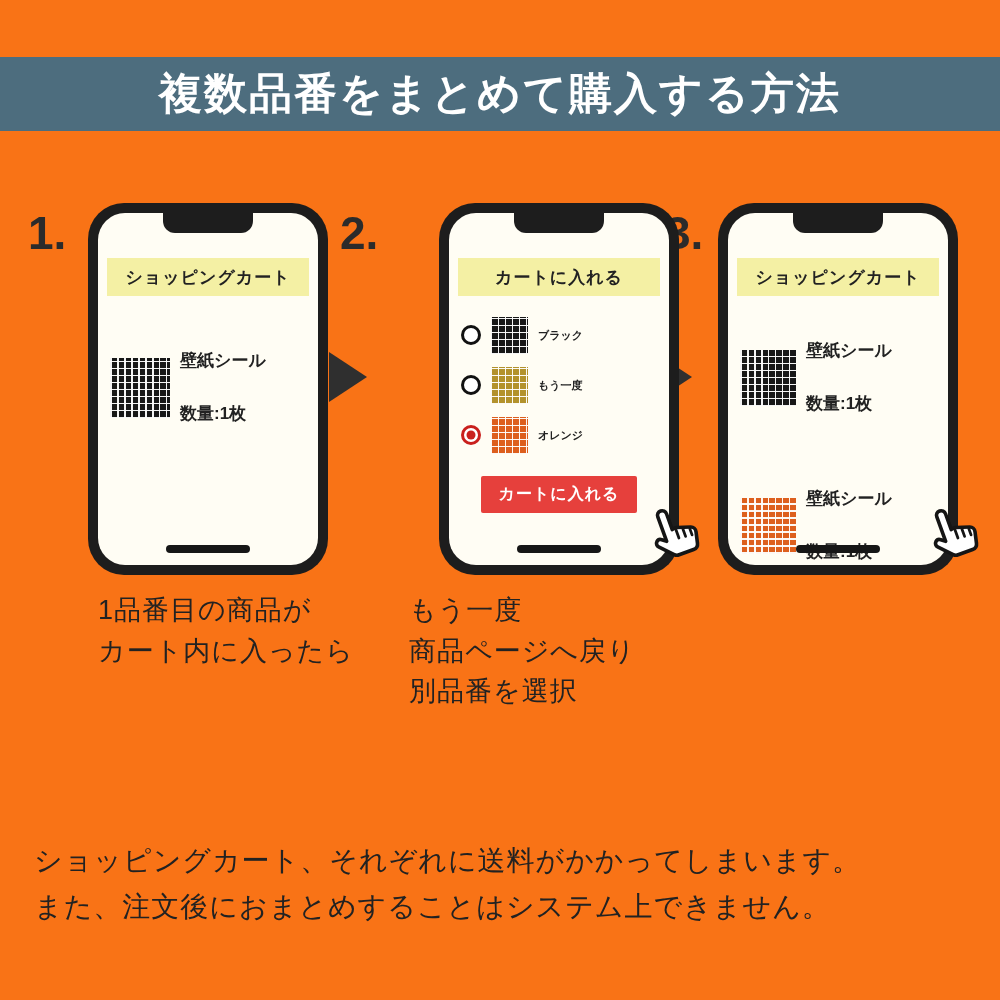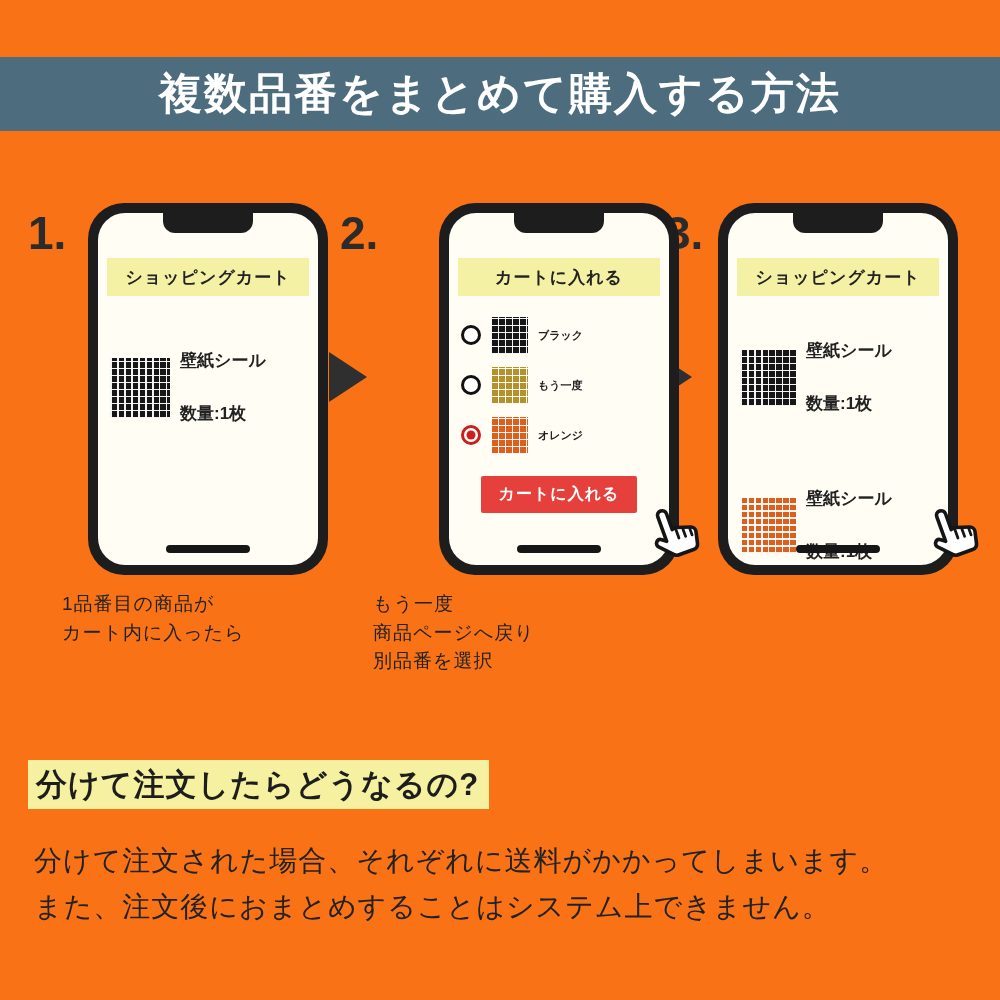--- a/index.html
+++ b/index.html
@@ -65,22 +65,22 @@
     display:flex; align-items:center; justify-content:center;
     color:#fff; font-size:16px; font-weight:bold; letter-spacing:1px; cursor:pointer;
     font-family:inherit; border-radius:2px; }
   .btn-red    { background:#e6403c; }
 
   
   .hand { position:absolute; right:-28px; bottom:10px; width:64px; height:64px;
     transform:rotate(-20deg); z-index:5; }
 
   
-  .caption { position:absolute; font-size:19px; font-weight:500; color:#222;
-    line-height:1.5; white-space:pre-line; letter-spacing:1px; }
+  .caption { position:absolute; font-size:27px; font-weight:500; color:#222;
+    line-height:1.5; white-space:pre-line; letter-spacing:1px;margin-left:36px; }
 
   
   .note-heading { position:absolute; left:28px; top:764px; font-size:31px; font-weight:bold; color:#1d1d1d; }
   .note-heading .hl { background:#f6f1a0; padding:7px 10px 7px 8px; letter-spacing:1px; }
   .note-body { position:absolute; left:34px; top:838px; font-size:28px; font-weight:500;
     color:#222; line-height:1.65; white-space:pre-line; letter-spacing:1px; }
 </style>
 </head>
 <body>
 
@@ -176,17 +176,16 @@
       </svg>
     </span>
   </div>
 
   <div class="caption" style="left:62px;  top:590px;">1品番目の商品が
 カート内に入ったら</div>
   <div class="caption" style="left:373px; top:590px;">もう一度
 商品ページへ戻り
 別品番を選択</div>
 
-  <h2 class="note-heading"><span class="hl">分けて注文したらどうなるの?</span></h2>
-  <p class="note-body">分けて注文された場合、それぞれに送料がかかってしまいます。
+  <p class="note-body">ショッピングカート、それぞれに送料がかかってしまいます。
 また、注文後におまとめすることはシステム上できません。</p>
 
 </div>
 
 </body></html>

